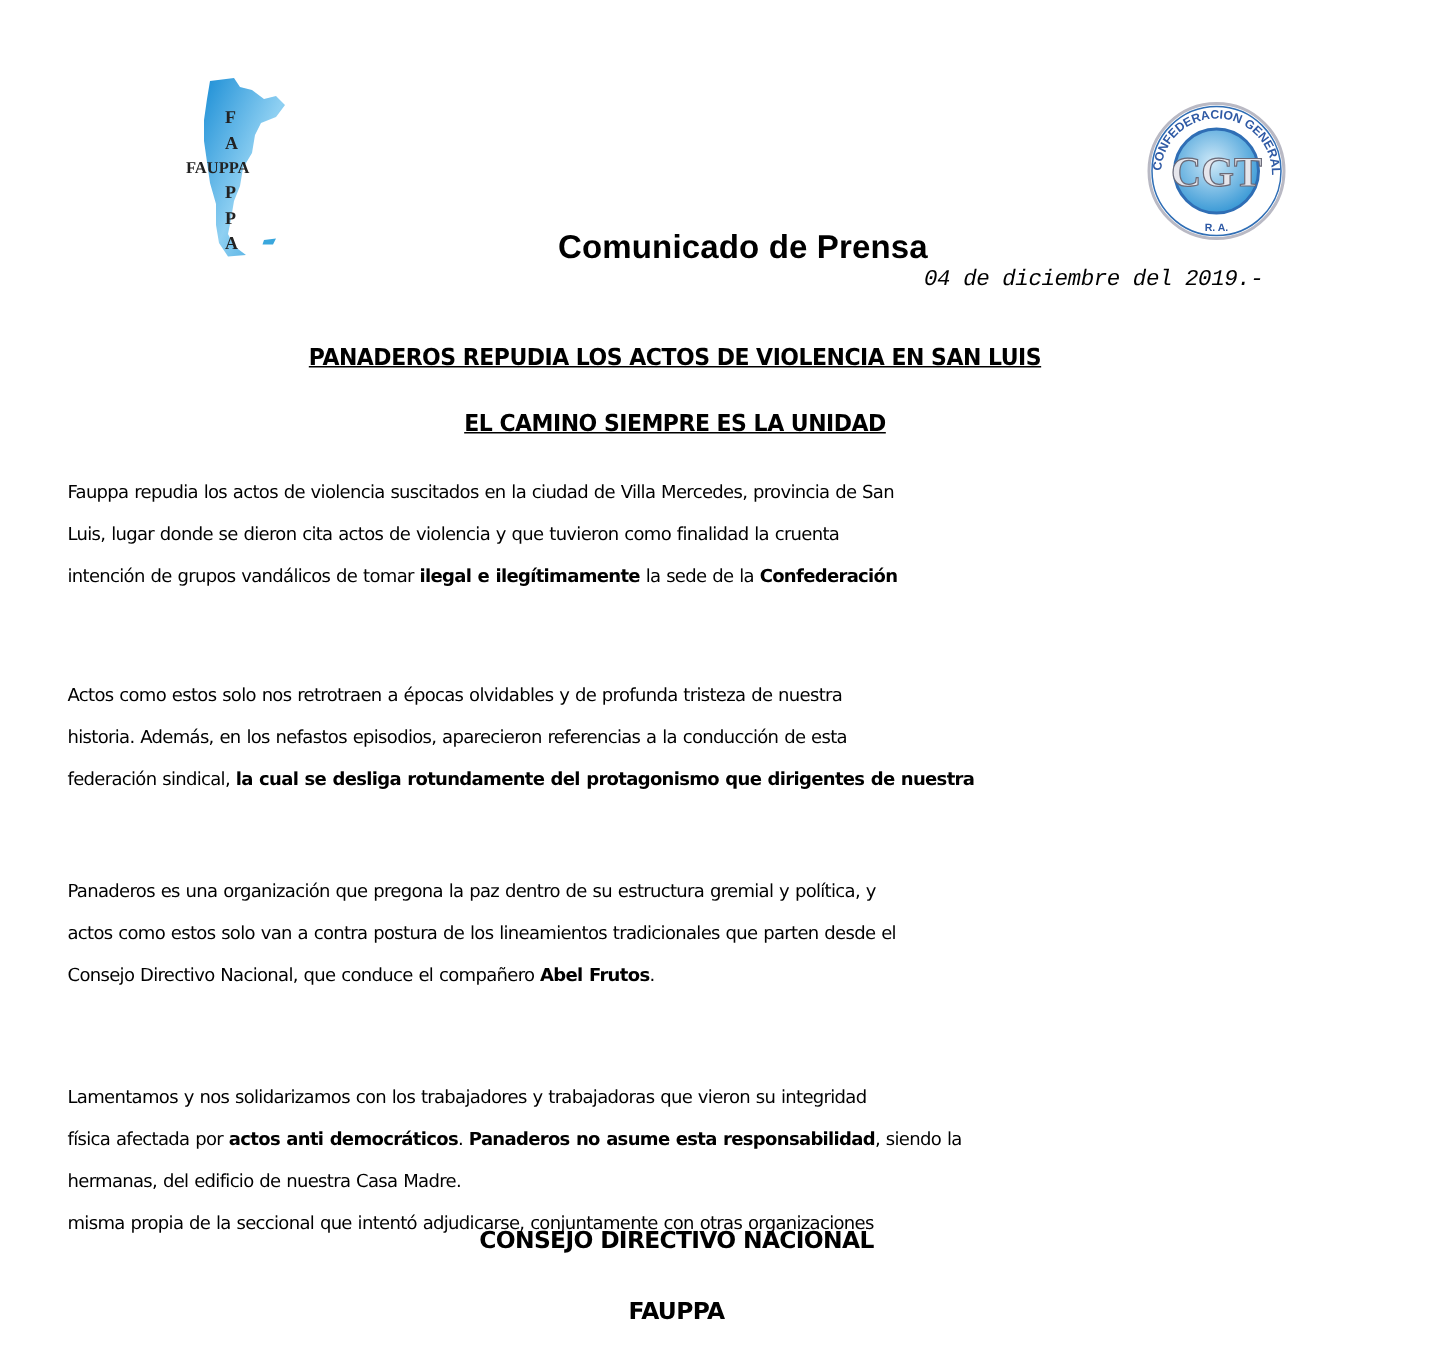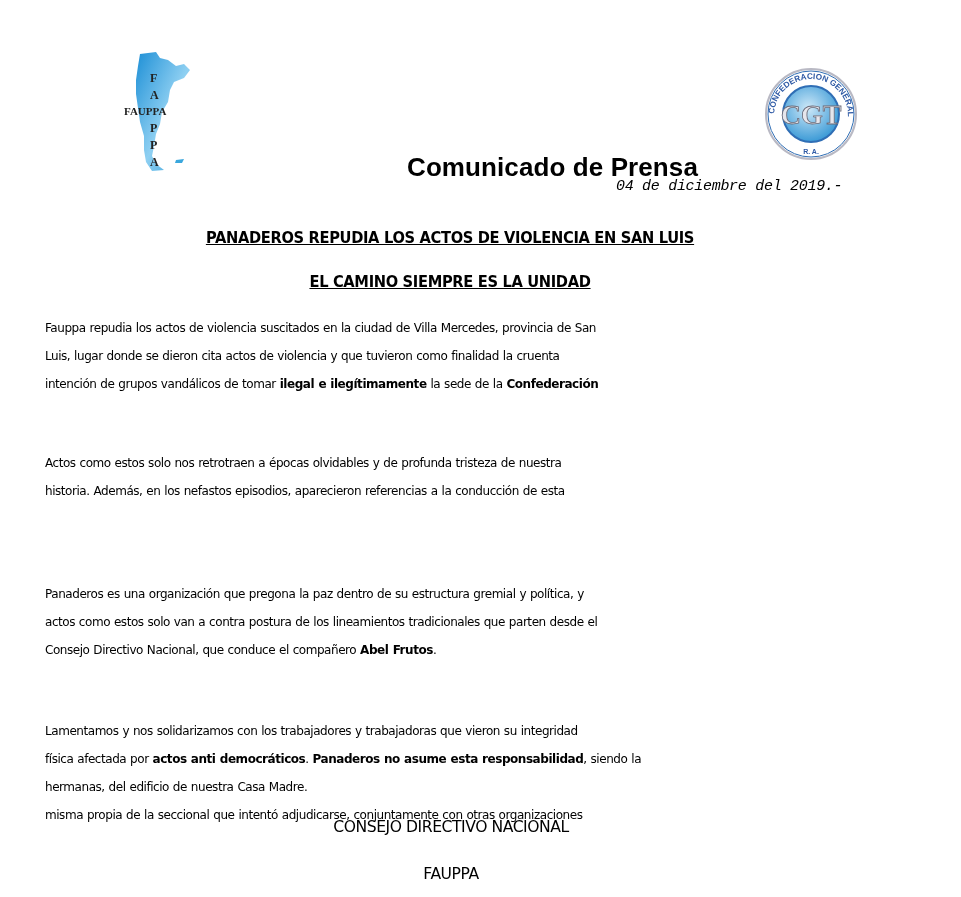--- a/index.html
+++ b/index.html
@@ -1,31 +1,31 @@
 <!DOCTYPE html>
 <html><head>
   <meta charset="utf-8">
   <style>
     html, body { margin: 0; padding: 0; background: #ffffff; }
     body { width: 961px; height: 897px; position: relative; overflow: hidden; color: #000; }
     .logo-fauppa { position: absolute; left: 118px; top: 50px; width: 80px; height: 125px; }
     .logo-cgt { position: absolute; left: 758px; top: 66px; width: 106px; height: 96px; }
-    .press-title { position: absolute; left: 372px; top: 152px; font-family: "Liberation Sans", sans-serif; font-weight: bold; font-size: 26px; letter-spacing: 0.1px; margin-left: 35px; }
+    .press-title { position: absolute; left: 372px; top: 152px; font-family: "Liberation Sans", sans-serif; font-weight: bold; font-size: 22px; letter-spacing: 0.1px; }
     .date { position: absolute; left: 616px; top: 178px; font-family: Liberation Mono, monospace; font-style: italic; font-size: 15px; letter-spacing: -0.3px; }
     .headline { position: absolute; left: 0; width: 900px; text-align: center; font-family: "DejaVu Sans", sans-serif; font-weight: bold; font-size: 15.6px; text-decoration: underline; letter-spacing: -0.35px; transform: scaleX(0.94); transform-origin: 450px 0; }
     .h1 { top: 229px; }
     .h2 { top: 273px; }
     .para { position: absolute; left: 45px; width: 840px; font-family: "DejaVu Sans", sans-serif; font-size: 12px; line-height: 28px; letter-spacing: -0.45px; word-spacing: 0.5px; }
     .para b { font-weight: bold; }
     .line { white-space: nowrap; display: block; }
     .p1 { top: 314px; }
     .p2 { top: 449px; }
     .p3 { top: 580px; }
     .p4 { top: 683px; margin-top: 34px; }
-    .sig { position: absolute; left: 0; width: 902px; text-align: center; font-family: "DejaVu Sans", sans-serif; font-weight: normal; font-size: 15.6px; letter-spacing: -0.45px; }
+    .sig { position: absolute; left: 0; width: 902px; text-align: center; font-family: "DejaVu Sans", sans-serif; font-weight: bold; font-size: 15.6px; letter-spacing: -0.45px; }
     .s1 { top: 818px; }
     .s2 { top: 865px; }
   </style>
 </head>
 <body>
 
 <div class="logo-fauppa">
   <svg width="80" height="125" viewBox="0 0 80 125">
     <defs>
       <linearGradient id="mapg" x1="0" y1="0" x2="1" y2="1">
@@ -72,20 +72,21 @@
 <div class="headline h2">EL CAMINO SIEMPRE ES LA UNIDAD</div>
 
 <div class="para p1">
     <span class="line"><span>Fauppa repudia los actos de violencia suscitados en la ciudad de Villa Mercedes, provincia de San</span></span>
     <span class="line"><span>Luis, lugar donde se dieron cita actos de violencia y que tuvieron como finalidad la cruenta</span></span>
     <span class="line"><span>intención de grupos vandálicos de tomar </span><b>ilegal e ilegítimamente</b><span> la sede de la </span><b>Confederación</b></span>
   </div>
 <div class="para p2">
     <span class="line"><span>Actos como estos solo nos retrotraen a épocas olvidables y de profunda tristeza de nuestra</span></span>
     <span class="line"><span>historia. Además, en los nefastos episodios, aparecieron referencias a la conducción de esta</span></span>
+    <span class="line"><span>federación sindical, </span><b>la cual se desliga rotundamente del protagonismo que dirigentes de nuestra</b></span>
   </div>
 <div class="para p3">
     <span class="line"><span>Panaderos es una organización que pregona la paz dentro de su estructura gremial y política, y</span></span>
     <span class="line"><span>actos como estos solo van a contra postura de los lineamientos tradicionales que parten desde el</span></span>
     <span class="line"><span>Consejo Directivo Nacional, que conduce el compañero </span><b>Abel Frutos</b><span>.</span></span>
   </div>
 <div class="para p4">
     <span class="line"><span>Lamentamos y nos solidarizamos con los trabajadores y trabajadoras que vieron su integridad</span></span>
     <span class="line"><span>física afectada por </span><b>actos anti democráticos</b><span>. </span><b>Panaderos no asume esta responsabilidad</b><span>, siendo la</span></span>
     <span class="line"><span>hermanas, del edificio de nuestra Casa Madre.</span></span>

